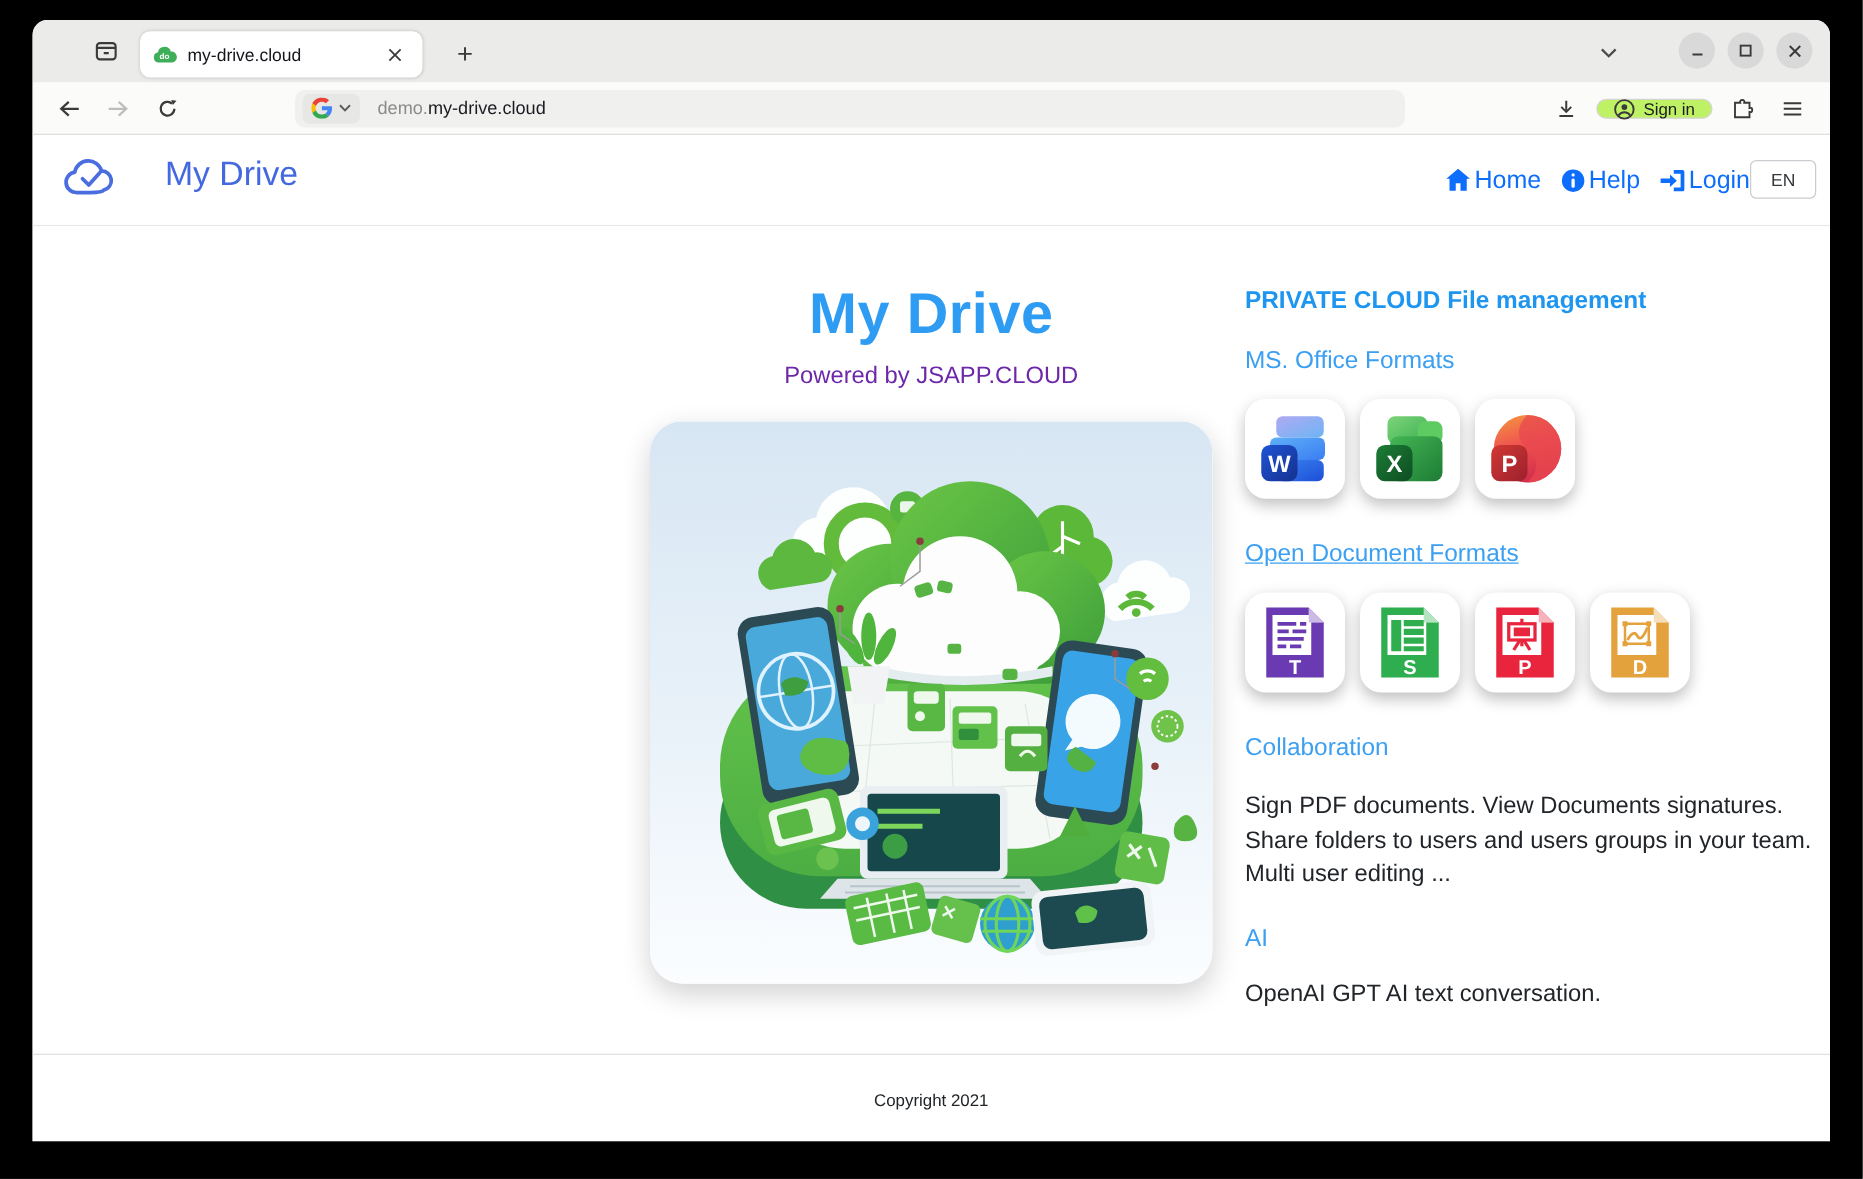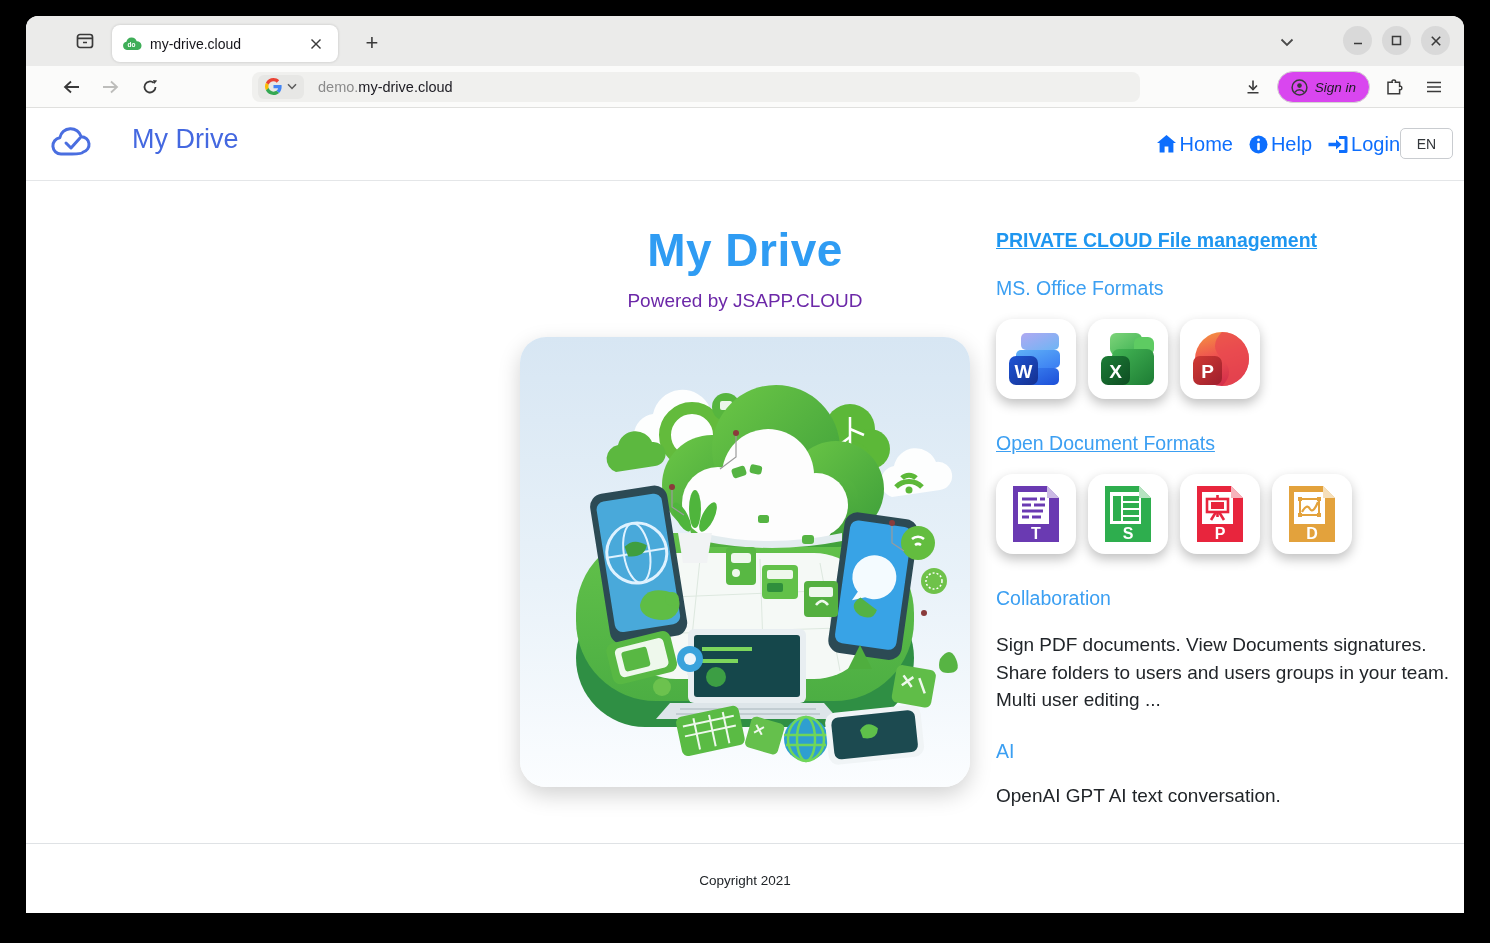--- a/index.html
+++ b/index.html
@@ -18,32 +18,32 @@
   .tab-title { font-size:14px; color:#15141a; margin-left:8px; flex:1; white-space:nowrap; overflow:hidden; }
   .tab-close { width:24px; height:24px; border-radius:5px; display:flex; align-items:center; justify-content:center; cursor:pointer; }
   .newtab-btn { position:absolute; left:330px; top:11px; width:32px; height:32px; border-radius:6px;
                 display:flex; align-items:center; justify-content:center; font-size:22px; color:#3a3a3a; cursor:pointer; }
   .tab-chevron { position:absolute; right:162px; top:11px; width:30px; height:30px; display:flex; align-items:center; justify-content:center; cursor:pointer; }
   .win-controls { position:absolute; right:14px; top:10px; display:flex; gap:10px; }
   .win-btn { width:29px; height:29px; border-radius:50%; background:#d9d9d9; display:flex; align-items:center; justify-content:center; cursor:pointer; }
 
   
   .toolbar { position:absolute; left:0; top:50px; width:100%; height:42px; background:#fbfbfa;
-             border-bottom:1px solid #e0e0de; display:flex; align-items:center;padding-left:16px; }
+             border-bottom:1px solid #e0e0de; display:flex; align-items:center; }
   .nav-ico { width:32px; height:32px; border-radius:6px; display:flex; align-items:center; justify-content:center; cursor:pointer; flex:0 0 auto; }
   .nav-back { margin-left:14px; } .nav-fwd { margin-left:6px; } .nav-reload { margin-left:8px; }
   .urlbar { margin-left:86px; width:888px; height:30px; background:#f0f0ee; border-radius:8px;
             display:flex; align-items:center; padding:0 6px; cursor:text; }
   .engine-chip { height:24px; background:#e7e7e5; border-radius:6px; display:flex; align-items:center; padding:0 7px; gap:5px; cursor:pointer; }
   .url-text { margin-left:14px; font-size:14.5px; white-space:nowrap; }
   .url-prefix { color:#8b8b8b; }
   .url-domain { color:#1c1b22; }
   .tb-right { position:absolute; right:14px; top:0; height:42px; display:flex; align-items:center; gap:8px; }
-  .signin-pill { height:32px; border:1px solid #d4d4d2; border-radius:16px; background:#d946ef;
-                 display:flex; align-items:center; gap:7px; padding:0 13px; cursor:pointer;font-style:italic; }
+  .signin-pill { height:16px; border:1px solid #d4d4d2; border-radius:16px; background:#bef264;
+                 display:flex; align-items:center; gap:7px; padding:0 13px; cursor:pointer; }
   .signin-label { font-size:13.5px; color:#1c1b22; }
 
   
   .site-header { position:absolute; left:0; top:92px; width:100%; height:73px; background:#fff;
                  border-bottom:1px solid #e4e6e8; }
   .brand-logo { position:absolute; left:24px; top:13px; }
   .brand-name { position:absolute; left:106px; top:16px; font-size:27px; color:#4468e0; font-weight:500; cursor:pointer; }
   .site-nav { position:absolute; right:64px; top:0; height:100%; display:flex; align-items:center; gap:16px; }
   .nav-link { display:flex; align-items:center; gap:3px; color:#0d6efd; font-size:20px; cursor:pointer; }
   .lang-box { position:absolute; right:11px; top:20px; width:53px; height:31px; border:1px solid #c9ccd0; border-radius:5px;
@@ -51,21 +51,21 @@
 
   
   .main { position:absolute; left:0; top:165px; width:100%; height:662px; background:#fff; }
   .hero-col { position:absolute; left:494px; top:42px; width:450px; text-align:center; }
   .hero-title { font-size:46px; font-weight:bold; color:#2f9cf3; letter-spacing:.5px; }
   .hero-sub { margin-top:13px; font-size:19px; color:#6c28a8; }
   .hero-card { margin-top:25px; width:450px; height:450px; border-radius:26px; overflow:hidden;
                box-shadow:0 8px 22px rgba(0,0,0,.18); }
 
   .right-col { position:absolute; left:970px; top:0; width:462px; }
-  .feat-title { margin-top:48px; font-size:19.5px; font-weight:bold; color:#1e96f0;text-decoration:underline; }
+  .feat-title { margin-top:48px; font-size:19.5px; font-weight:bold; color:#1e96f0; }
   .sec-head { font-size:19.5px; color:#3b9ff2; }
   .sec-head.ms  { margin-top:25px; }
   .sec-head.odf { margin-top:33px;text-decoration:underline; }
   .sec-head.col { margin-top:33px; }
   .sec-head.ai  { margin-top:26px; }
   .tile-row { display:flex; gap:12px; margin-top:19px; }
   .tile { width:80px; height:80px; background:#fff; border-radius:17px;
           box-shadow:0 5px 12px rgba(0,0,0,.25); display:flex; align-items:center; justify-content:center; cursor:pointer; }
   .body-text { margin-top:21px; font-size:19px; line-height:27.5px; color:#212529; }
   .ai-text { margin-top:22px; font-size:19px; color:#212529; }

